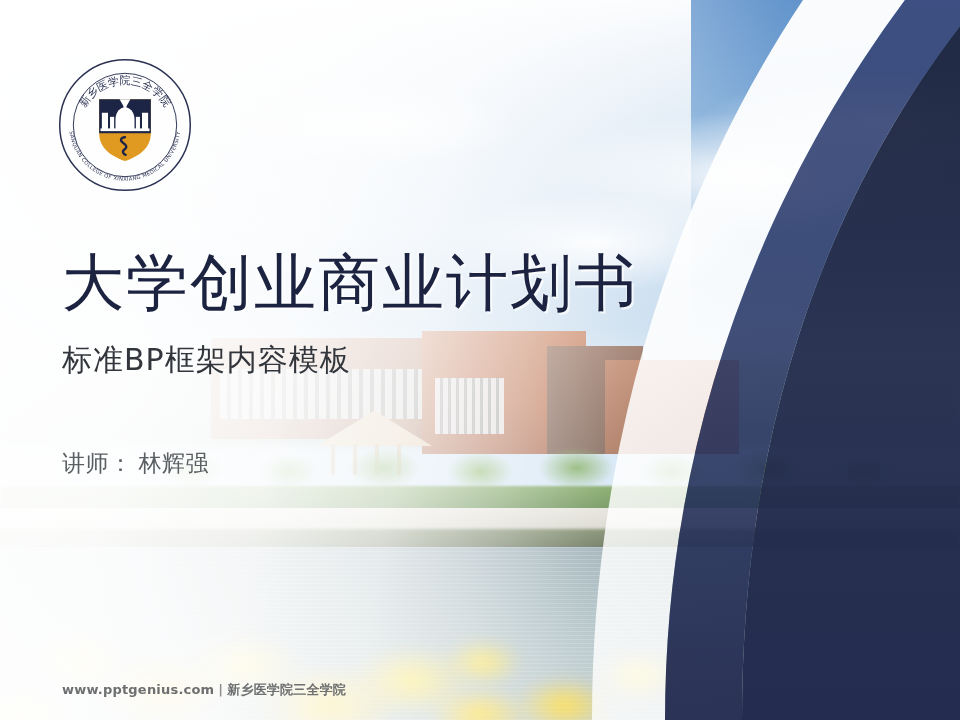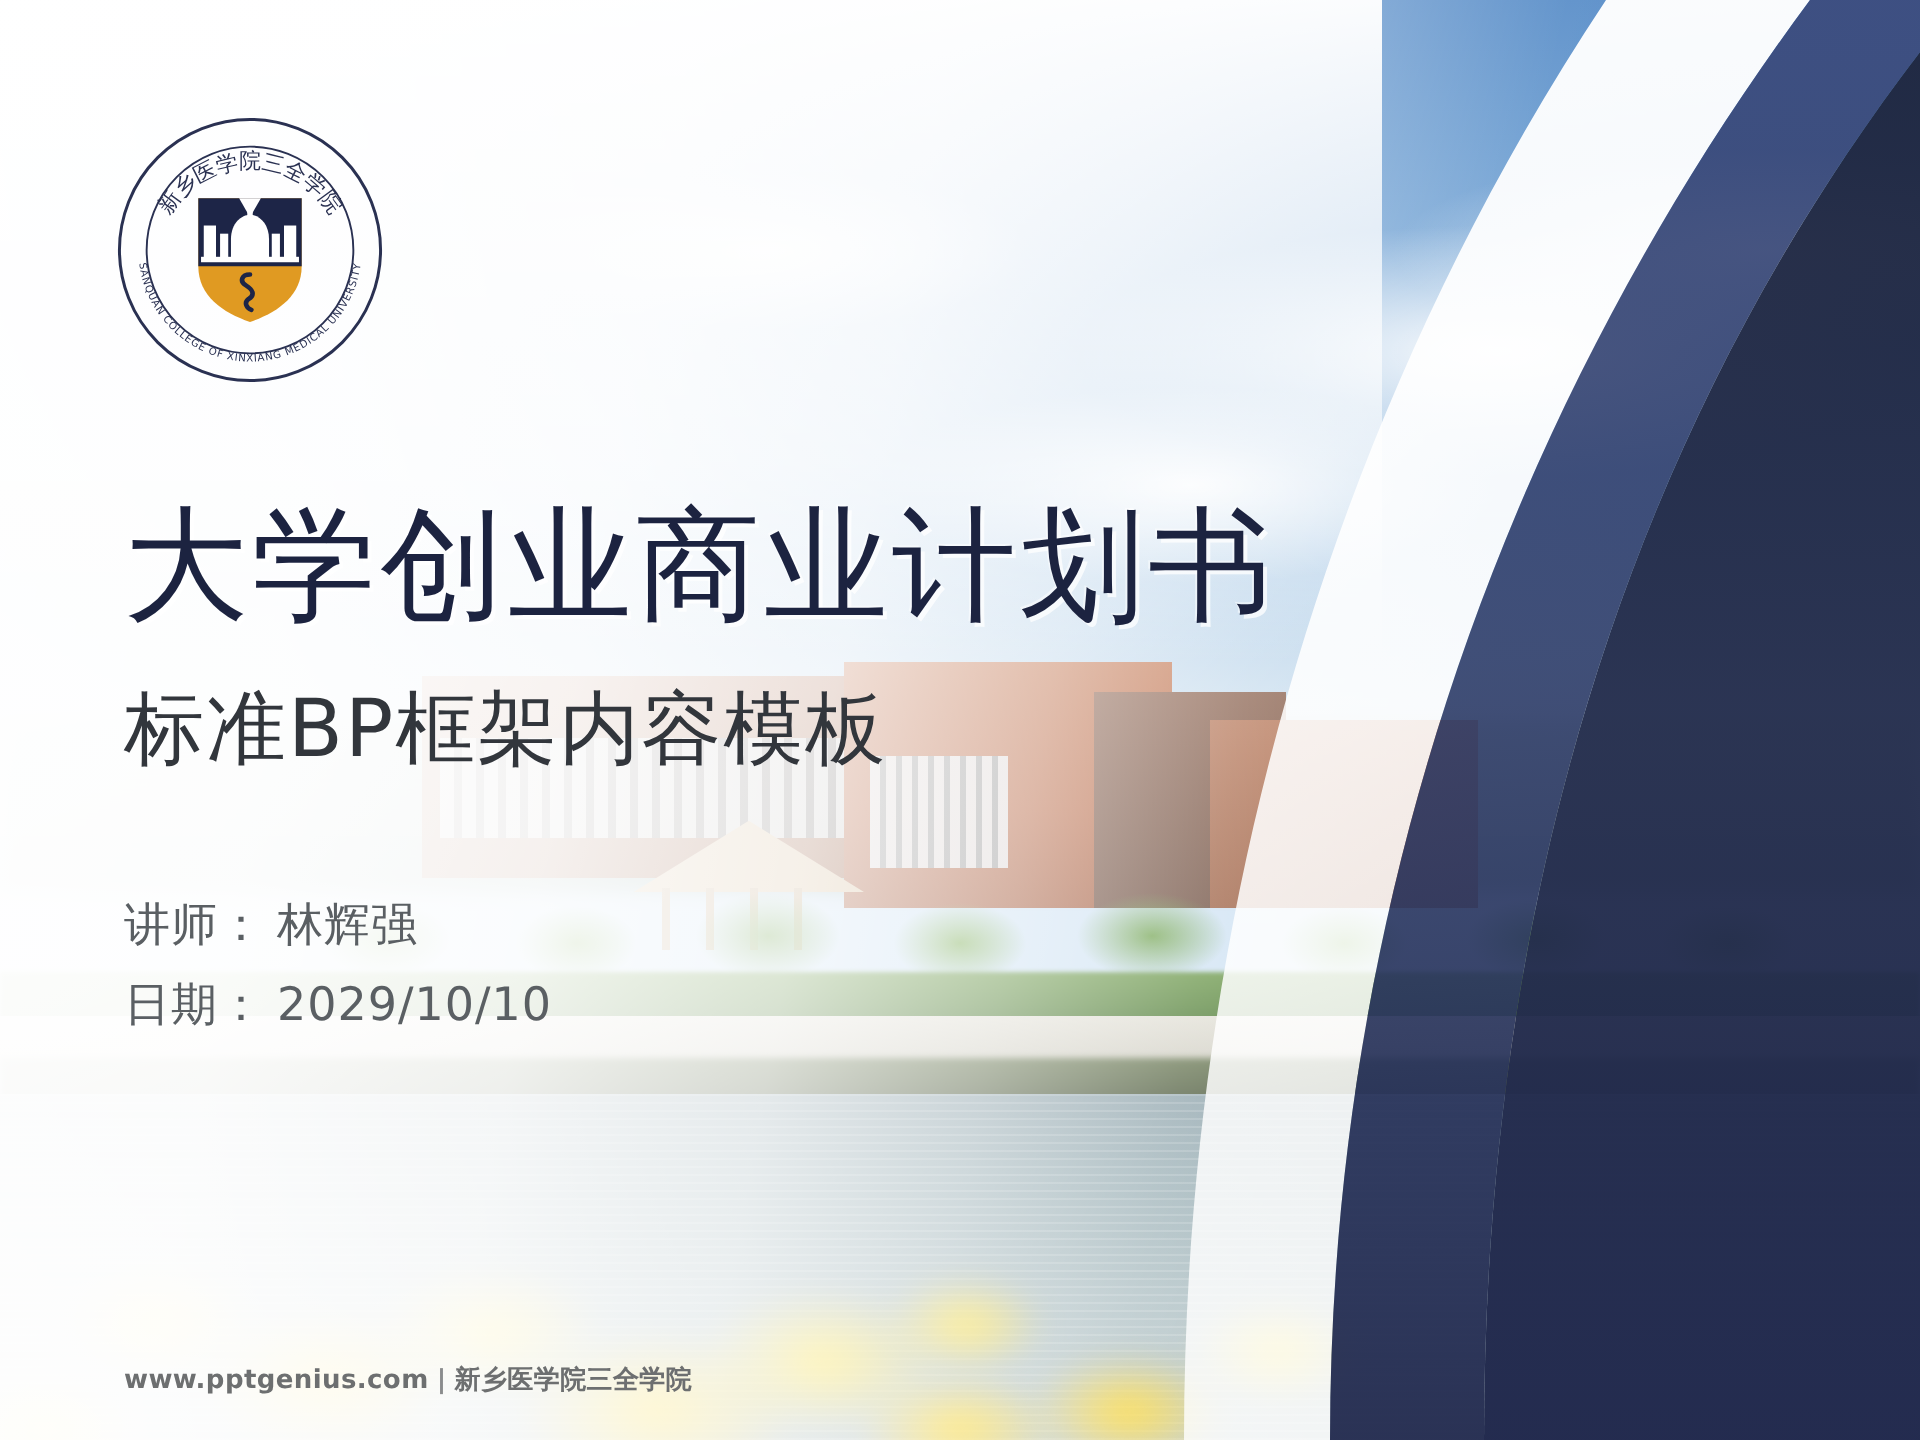--- a/index.html
+++ b/index.html
@@ -159,21 +159,21 @@
   .title{
     position:absolute;left:62px;top:252px;
     font-size:62px;font-weight:400;letter-spacing:2px;
     color:#1c2340;
     text-shadow:2px 2px 0 rgba(255,255,255,.75), -1px -1px 0 rgba(255,255,255,.5);
     white-space:nowrap;
     line-height:1;
   }
   .subtitle{
     position:absolute;left:62px;top:345px;
-    font-size:40px;font-weight:400;letter-spacing:1px;
+    font-size:30px;font-weight:400;letter-spacing:1px;
     color:#32363c;
     white-space:nowrap;line-height:1;text-align:center;
   }
   .meta{
     position:absolute;left:62px;top:444px;
     font-size:23px;color:#5a5f63;letter-spacing:.5px;line-height:1.72;
   }
   .meta .row{white-space:nowrap;}
   .meta .lbl{display:inline-block;}
   .meta .val{display:inline-block;margin-left:6px;}
@@ -273,22 +273,19 @@
     </svg>
   </div>
 
   <div class="title">大学创业商业计划书</div>
   <div class="subtitle">标准BP框架内容模板</div>
 
   <div class="meta">
     <div class="row">
       <span class="lbl">讲师：</span><span class="val">林辉强</span>
     </div>
-    <div class="row">
-      <span class="lbl">日期：</span><span class="val">2029/10/10</span>
-    </div>
   </div>
 
   <div class="footer">
     <span>www.pptgenius.com</span><span class="sep">|</span><span>新乡医学院三全学院</span>
   </div>
 
 </div>
 
 </body></html>

